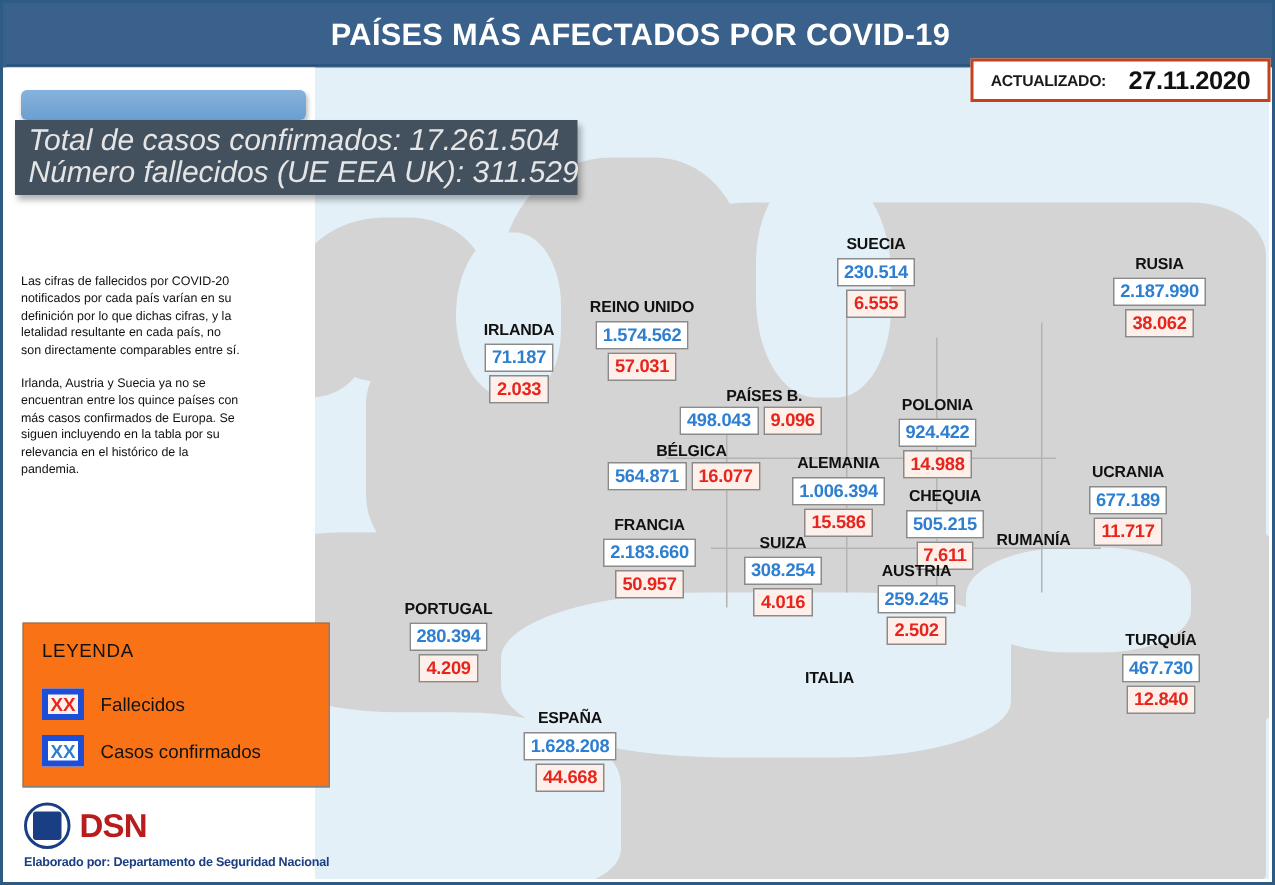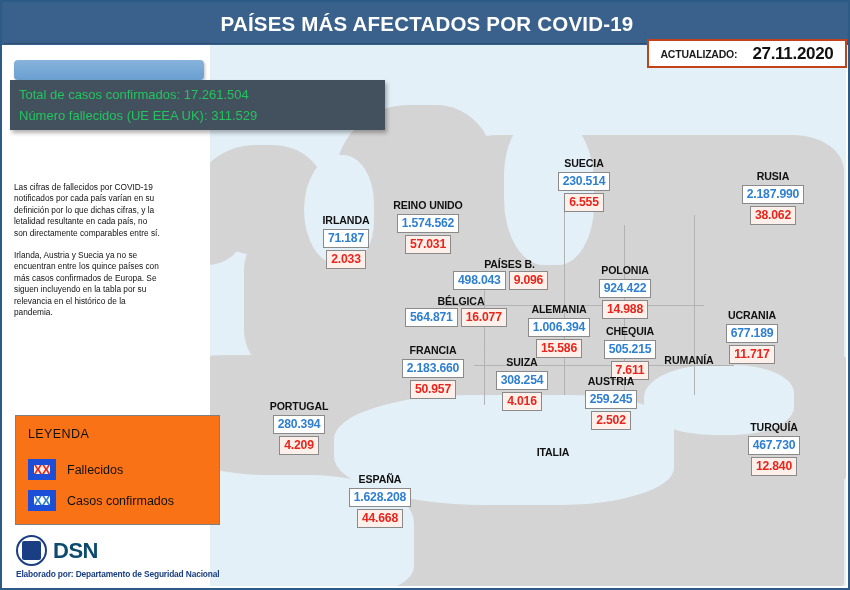--- a/index.html
+++ b/index.html
@@ -65,21 +65,21 @@
     z-index:15;
   }
   #summary-box{
     position:absolute;left:8px;top:78px;width:375px;height:50px;
     background:#43505e;
     box-shadow:2px 3px 4px rgba(0,0,0,.3);
     z-index:20;
     padding:4px 0 0 9px;box-sizing:border-box;
   }
   .summary-line{
-    color:#22c55e;font-size:13px;line-height:21px;white-space:nowrap;
+    color:#e5e5e5;font-size:20px;line-height:21px;white-space:nowrap;font-style:italic;
   }
   #note-block{
     position:absolute;left:12px;top:180px;width:148px;
     z-index:16;
   }
   .note-para{
     font-size:8.3px;line-height:11.4px;color:#111111;
     margin:0 0 11px 0;text-align:left;
   }
 
@@ -93,41 +93,41 @@
     position:absolute;left:12px;top:11px;
     font-size:12.5px;color:#111111;letter-spacing:.4px;
   }
   .legend-row{position:absolute;left:12px;display:flex;align-items:center;}
   .legend-row.r1{top:43px;}
   .legend-row.r2{top:74px;}
   .legend-chip{
     width:28px;height:21px;box-sizing:border-box;
     display:flex;align-items:center;justify-content:center;
     font-size:12.5px;font-weight:bold;
-    border:6px solid #1d4ed8;
+    border:4px solid #1d4ed8;
   }
   .legend-chip.deaths{background:#fdf0ea;color:#e8251c;}
   .legend-chip.cases{background:#ffffff;color:#2f7fd0;}
   .legend-text{margin-left:11px;font-size:12.5px;color:#111111;}
 
   
   #footer{position:absolute;left:14px;top:533px;z-index:18;width:195px;}
   #logo-row{display:flex;align-items:center;}
   #logo-seal{
     width:27px;height:27px;border-radius:50%;
     border:2.5px solid #1a3e83;background:#ffffff;
     display:flex;align-items:center;justify-content:center;
     position:relative;
   }
   #logo-seal::after{
     content:"";position:absolute;left:4px;top:4px;right:4px;bottom:4px;
     background:#1a3e83;border-radius:2px;
   }
   #logo-text{
-    margin-left:6px;font-size:22px;font-weight:bold;color:#0c4a6e;
+    margin-left:6px;font-size:22px;font-weight:bold;color:#b91c1c;
     letter-spacing:-0.5px;line-height:1;
   }
   #footer-caption{
     margin-top:3px;font-size:8.4px;font-weight:bold;color:#1a3e83;
     white-space:nowrap;letter-spacing:-0.15px;
   }
 
   
   .country{position:absolute;z-index:30;}
   .country .cname{
@@ -190,21 +190,21 @@
 
   <div id="left-panel"></div>
   <div id="blue-bar"></div>
 
   <div id="summary-box">
     <div class="summary-line">Total de casos confirmados: 17.261.504</div>
     <div class="summary-line">Número fallecidos (UE EEA UK): 311.529</div>
   </div>
 
   <div id="note-block">
-    <p class="note-para">Las cifras de fallecidos por COVID-19 notificados por cada país varían en su definición por lo que dichas cifras, y la letalidad resultante en cada país, no son directamente comparables entre sí.</p>
+    <p class="note-para">Las cifras de fallecidos por COVID-20 notificados por cada país varían en su definición por lo que dichas cifras, y la letalidad resultante en cada país, no son directamente comparables entre sí.</p>
     <p class="note-para">Irlanda, Austria y Suecia ya no se encuentran entre los quince países con más casos confirmados de Europa. Se siguen incluyendo en la tabla por su relevancia en el histórico de la pandemia.</p>
   </div>
 
   <div id="legend">
     <div id="legend-title">LEYENDA</div>
     <div class="legend-row r1">
       <div class="legend-chip deaths">XX</div>
       <div class="legend-text">Fallecidos</div>
     </div>
     <div class="legend-row r2">

